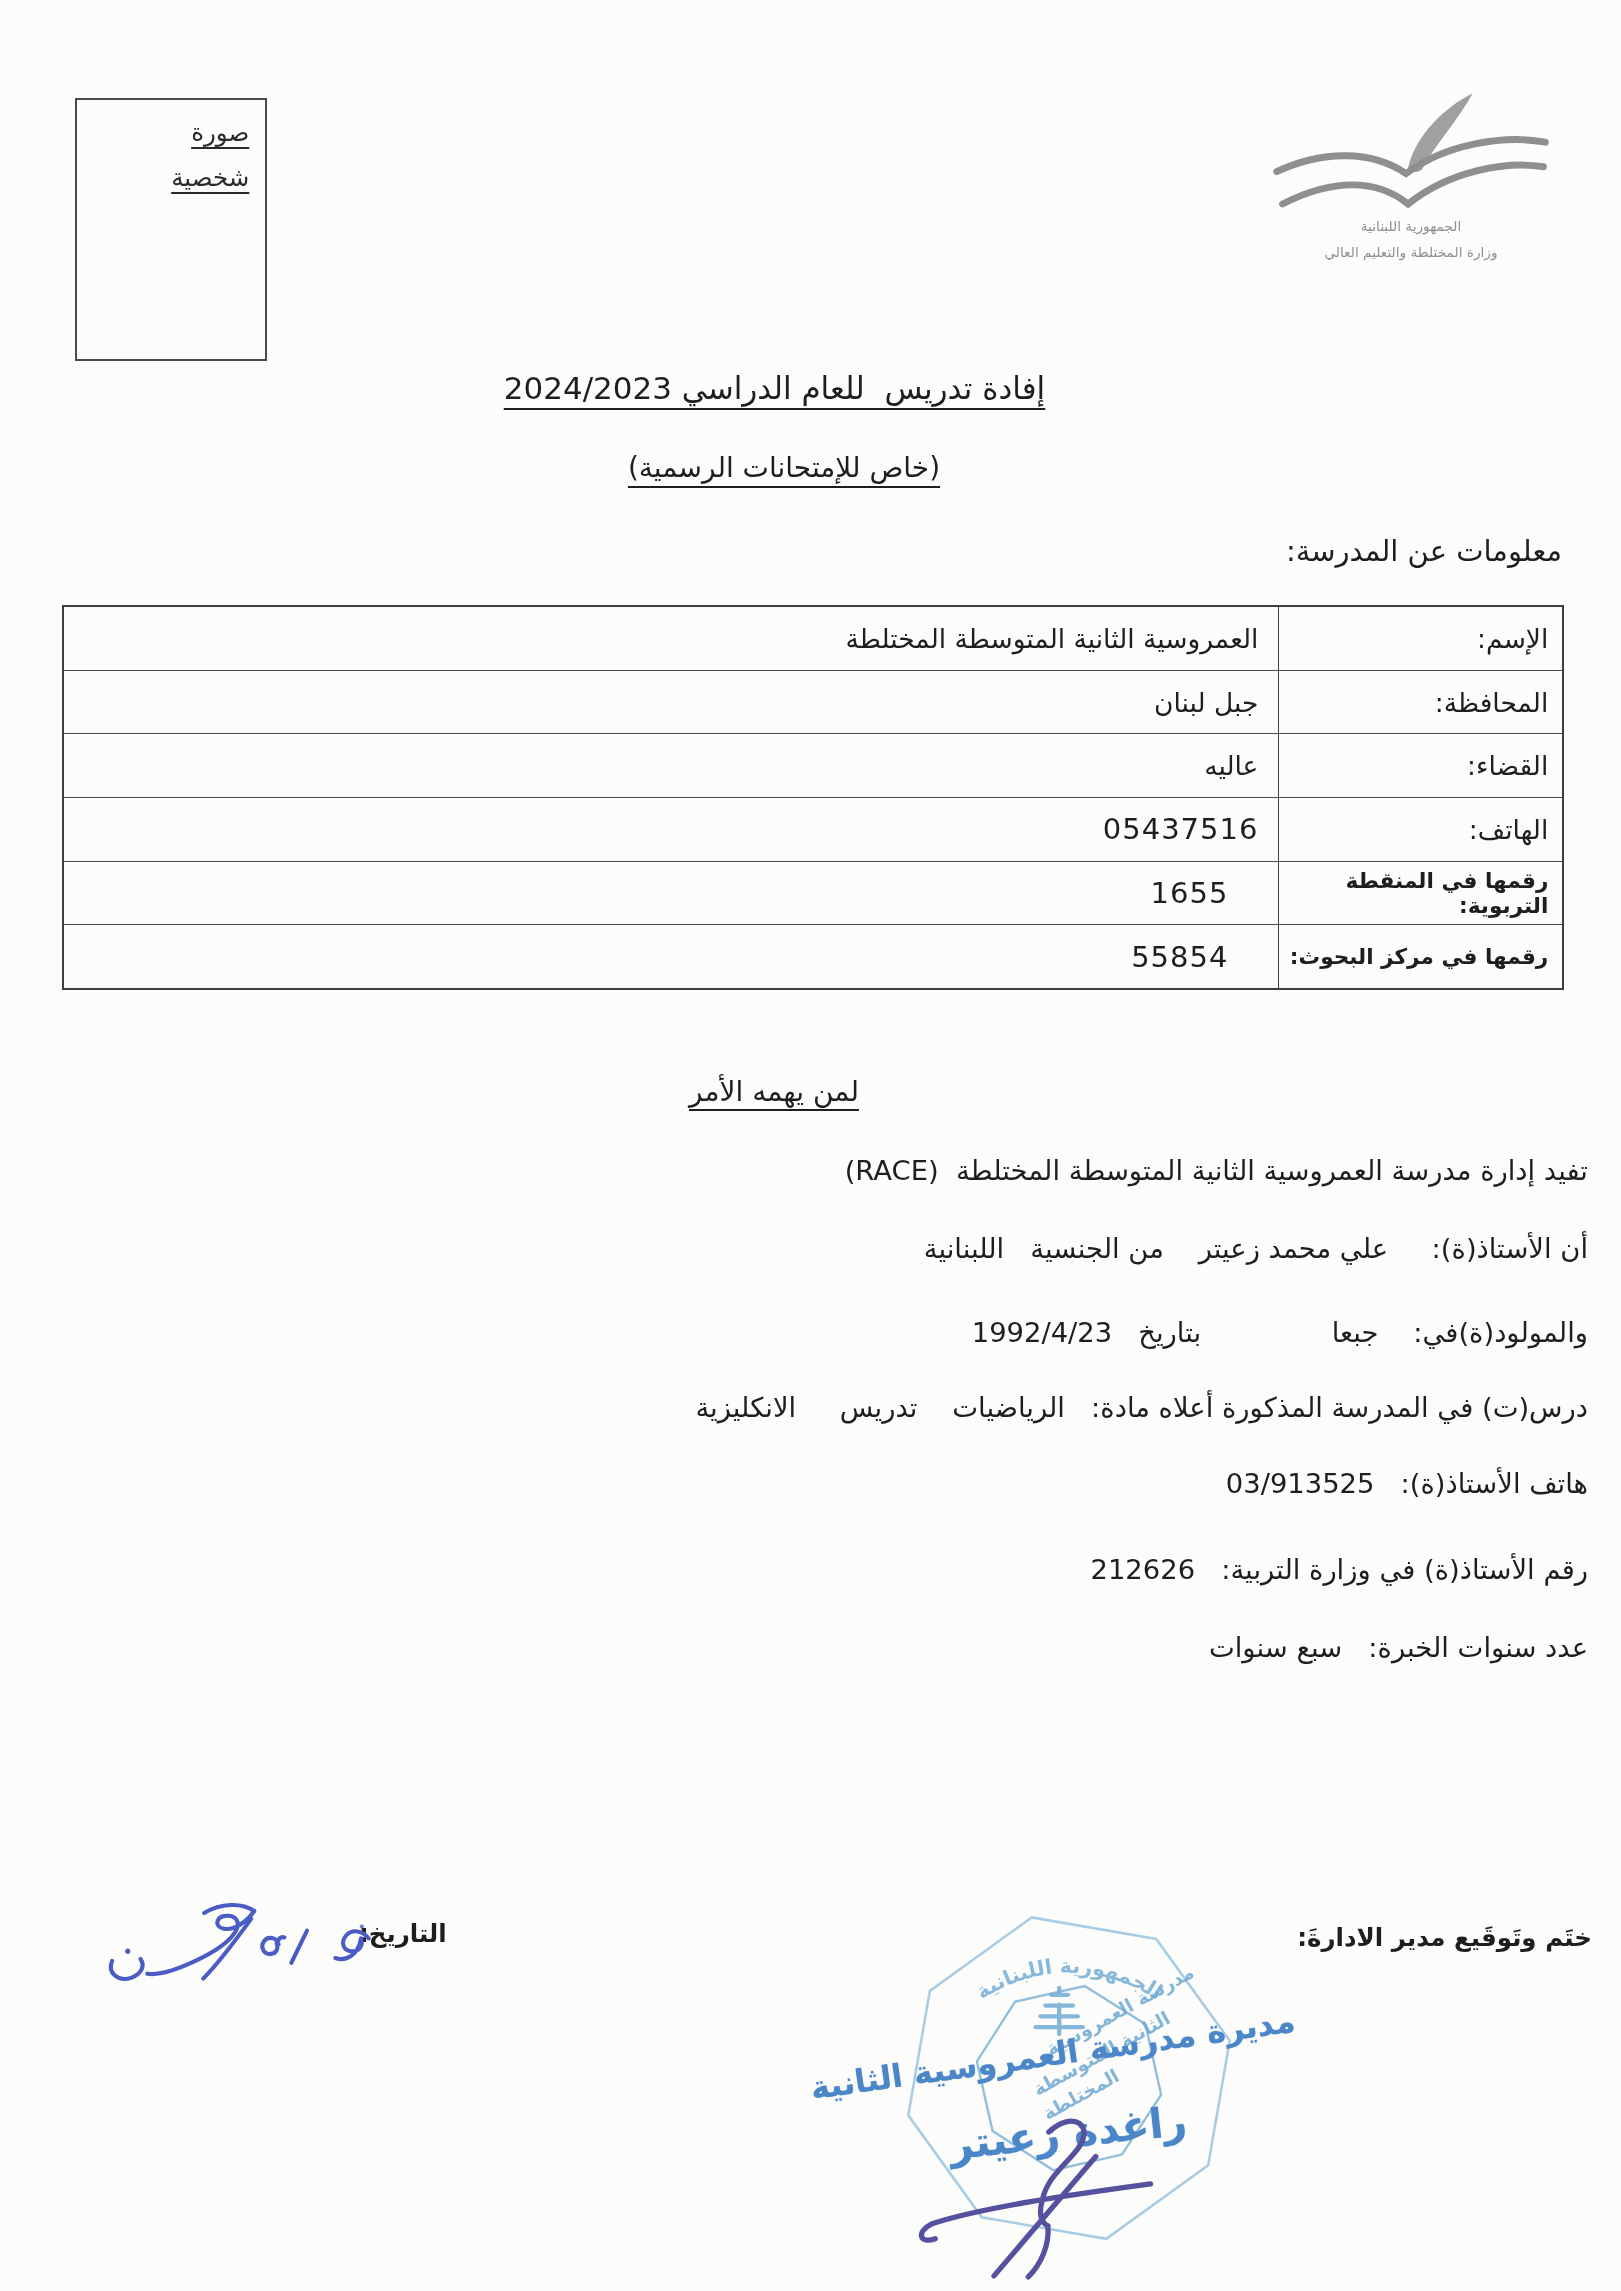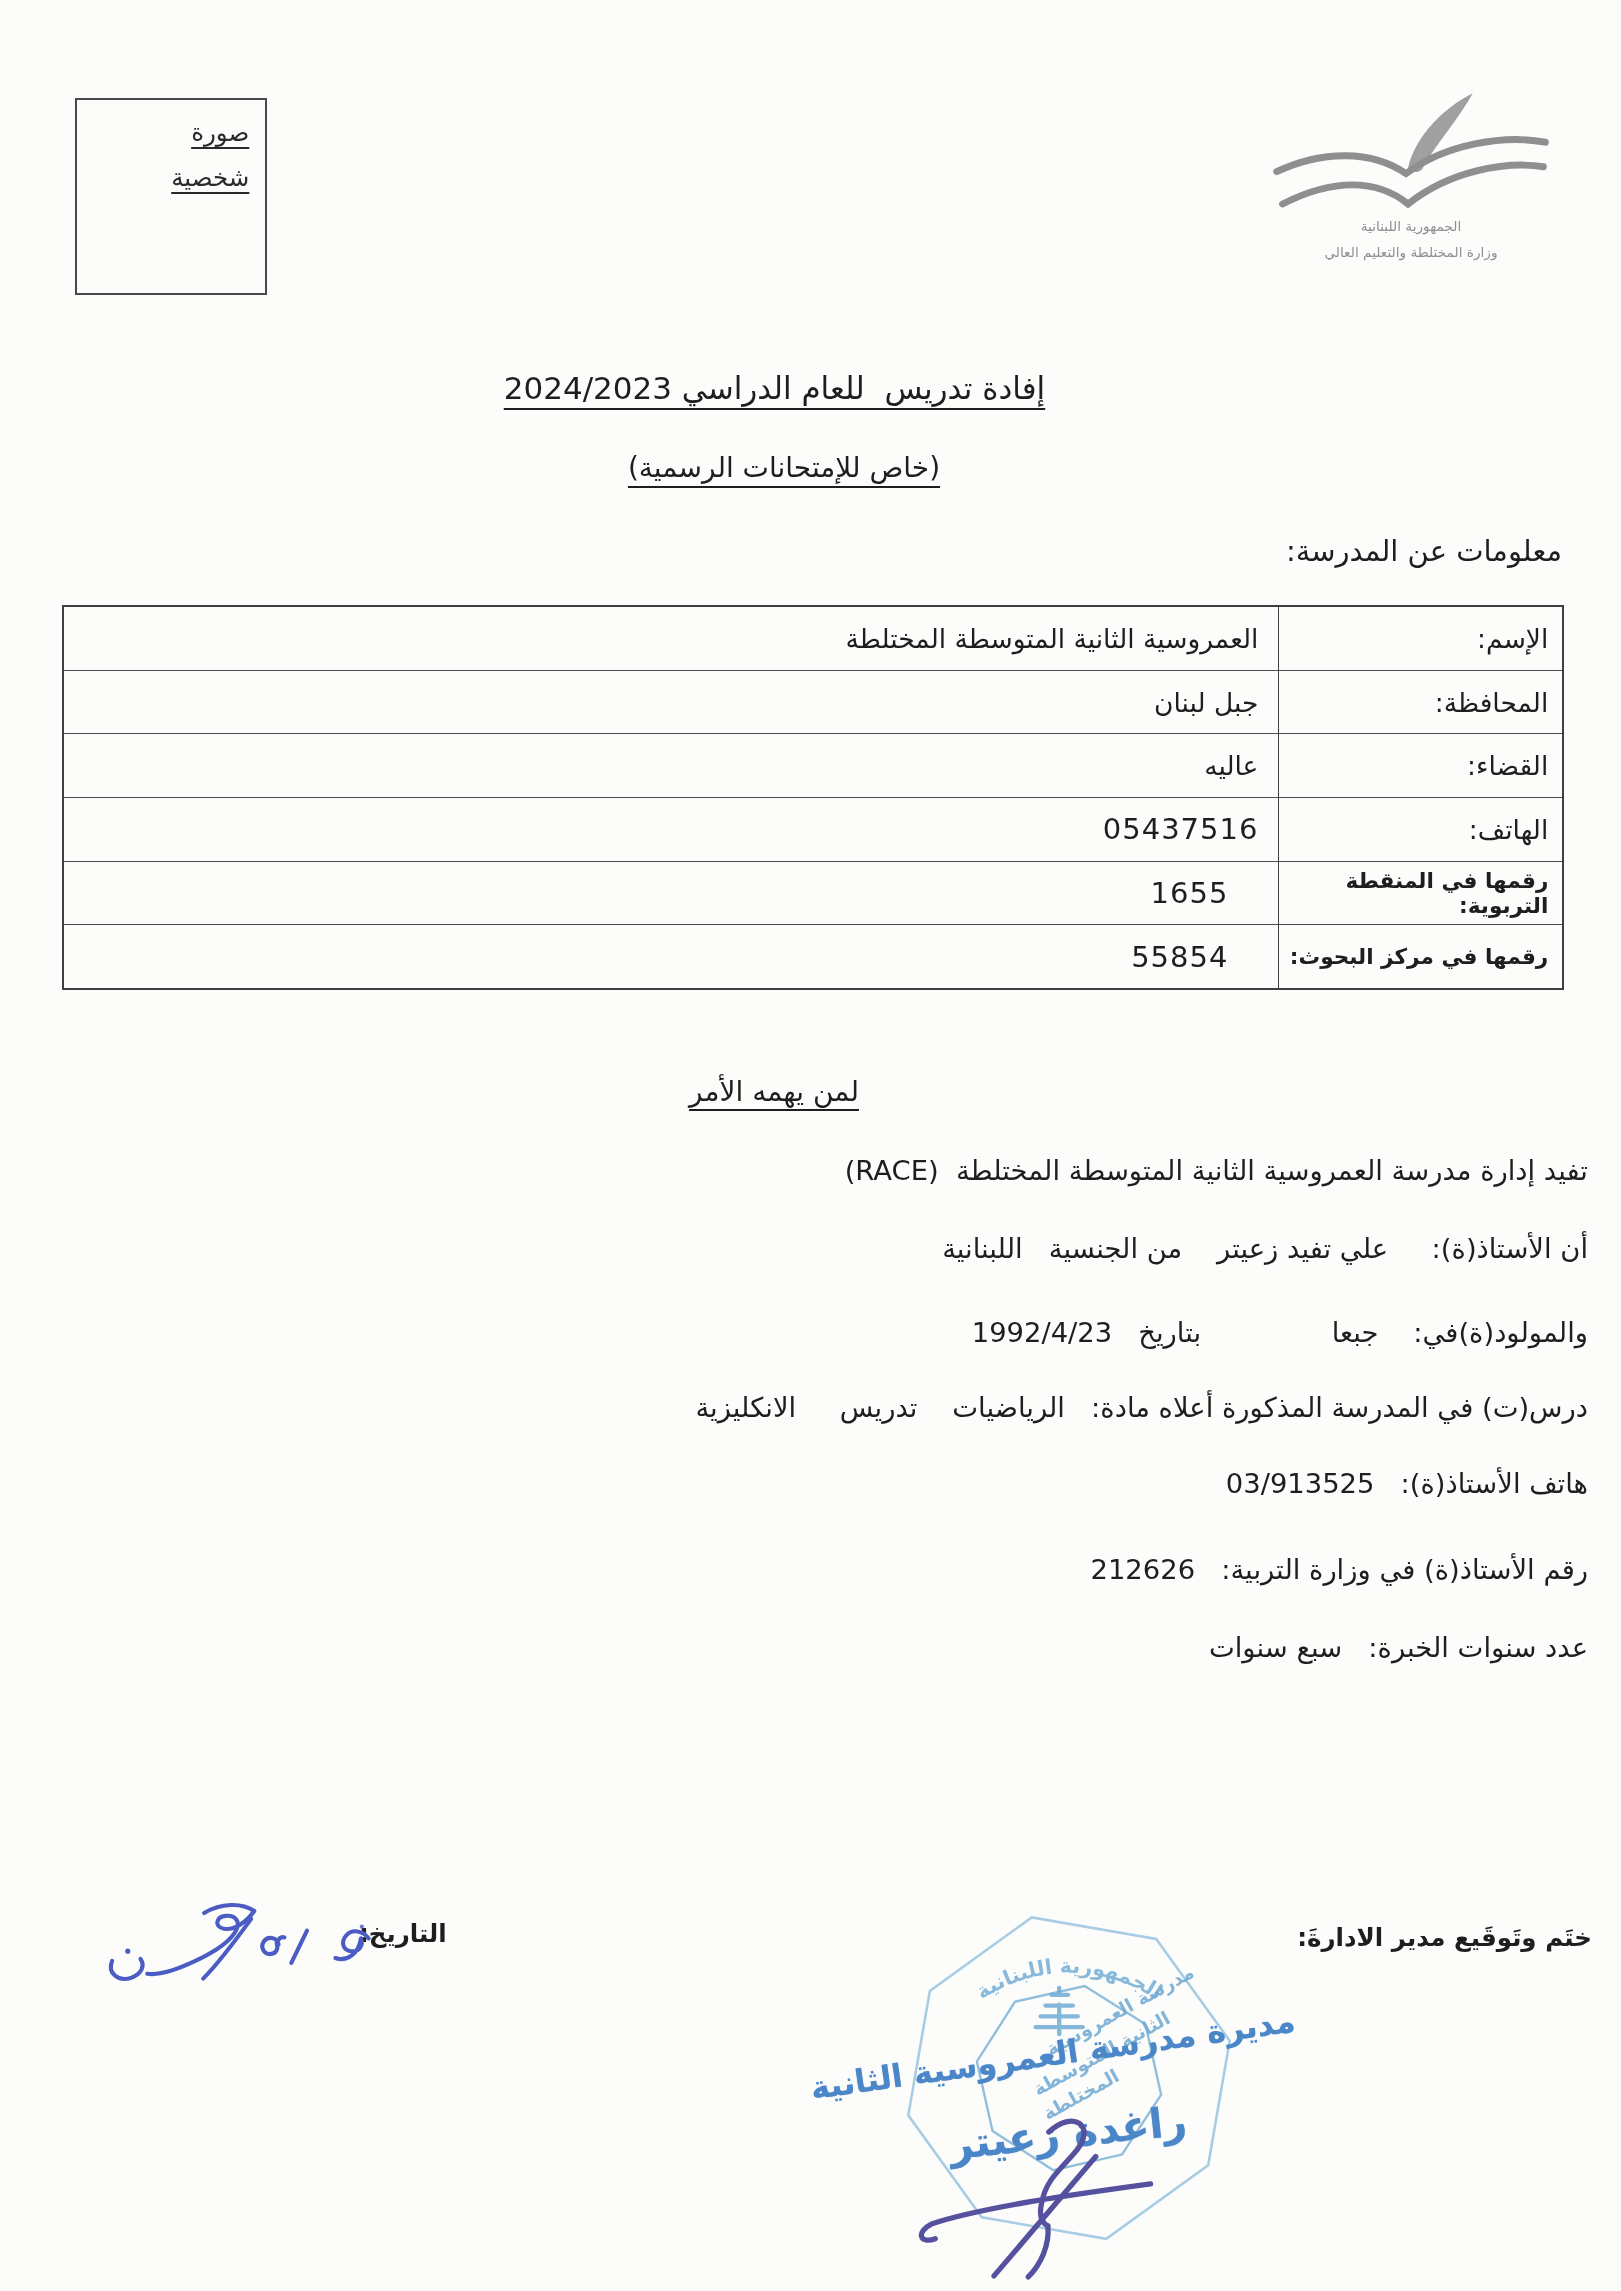--- a/index.html
+++ b/index.html
@@ -10,21 +10,21 @@
     background: #fcfcfa;
     overflow: hidden;
     font-family: "DejaVu Sans", sans-serif;
     color: #1e1e1e;
   }
   .t { position: absolute; white-space: pre; direction: rtl; }
 
   
   .photo-box {
     position: absolute; left: 75px; top: 98px;
-    width: 192px; height: 197px;
+    width: 192px; height: 263px;
     border: 2px solid #4a4a4a;
     box-sizing: border-box;
   }
   .photo-box .cap {
     position: absolute; right: 15.7px; direction: rtl;
     font-size: 24.5px; color: #2a2a2a;
     text-decoration: underline; text-underline-offset: 5.9px;
     text-decoration-thickness: 1.5px;
   }
   .photo-box .cap.l1 { top: 17.6px; }
@@ -159,21 +159,21 @@
       <div class="cell-value num">1655</div>
     </div>
     <div class="info-row">
       <div class="cell-label small-bold">رقمها في مركز البحوث:</div>
       <div class="cell-value num">55854</div>
     </div>
   </div>
 
   <div class="t letter-heading">لمن يهمه الأمر</div>
   <div class="t letter-line" style="top:1155px">تفيد إدارة مدرسة العمروسية الثانية المتوسطة المختلطة  (RACE)</div>
-  <div class="t letter-line" style="top:1233px">أن الأستاذ(ة):     علي تفيد زعيتر    من الجنسية   اللبنانية</div>
+  <div class="t letter-line" style="top:1233px">أن الأستاذ(ة):     علي محمد زعيتر    من الجنسية   اللبنانية</div>
   <div class="t letter-line" style="top:1317px">والمولود(ة)في:    جبعا               بتاريخ   1992/4/23</div>
   <div class="t letter-line" style="top:1392px">درس(ت) في المدرسة المذكورة أعلاه مادة:   الرياضيات    تدريس     الانكليزية</div>
   <div class="t letter-line" style="top:1468px">هاتف الأستاذ(ة):   03/913525</div>
   <div class="t letter-line" style="top:1554px">رقم الأستاذ(ة) في وزارة التربية:   212626</div>
   <div class="t letter-line" style="top:1632px">عدد سنوات الخبرة:   سبع سنوات</div>
 
   <div class="t stamp-heading">ختَم وتَوقَيع مدير الادارةَ:</div>
   <div class="t date-label">التاريخ:</div>
 
   <svg class="hand-date" width="333" height="147" viewBox="0 0 340 150">

